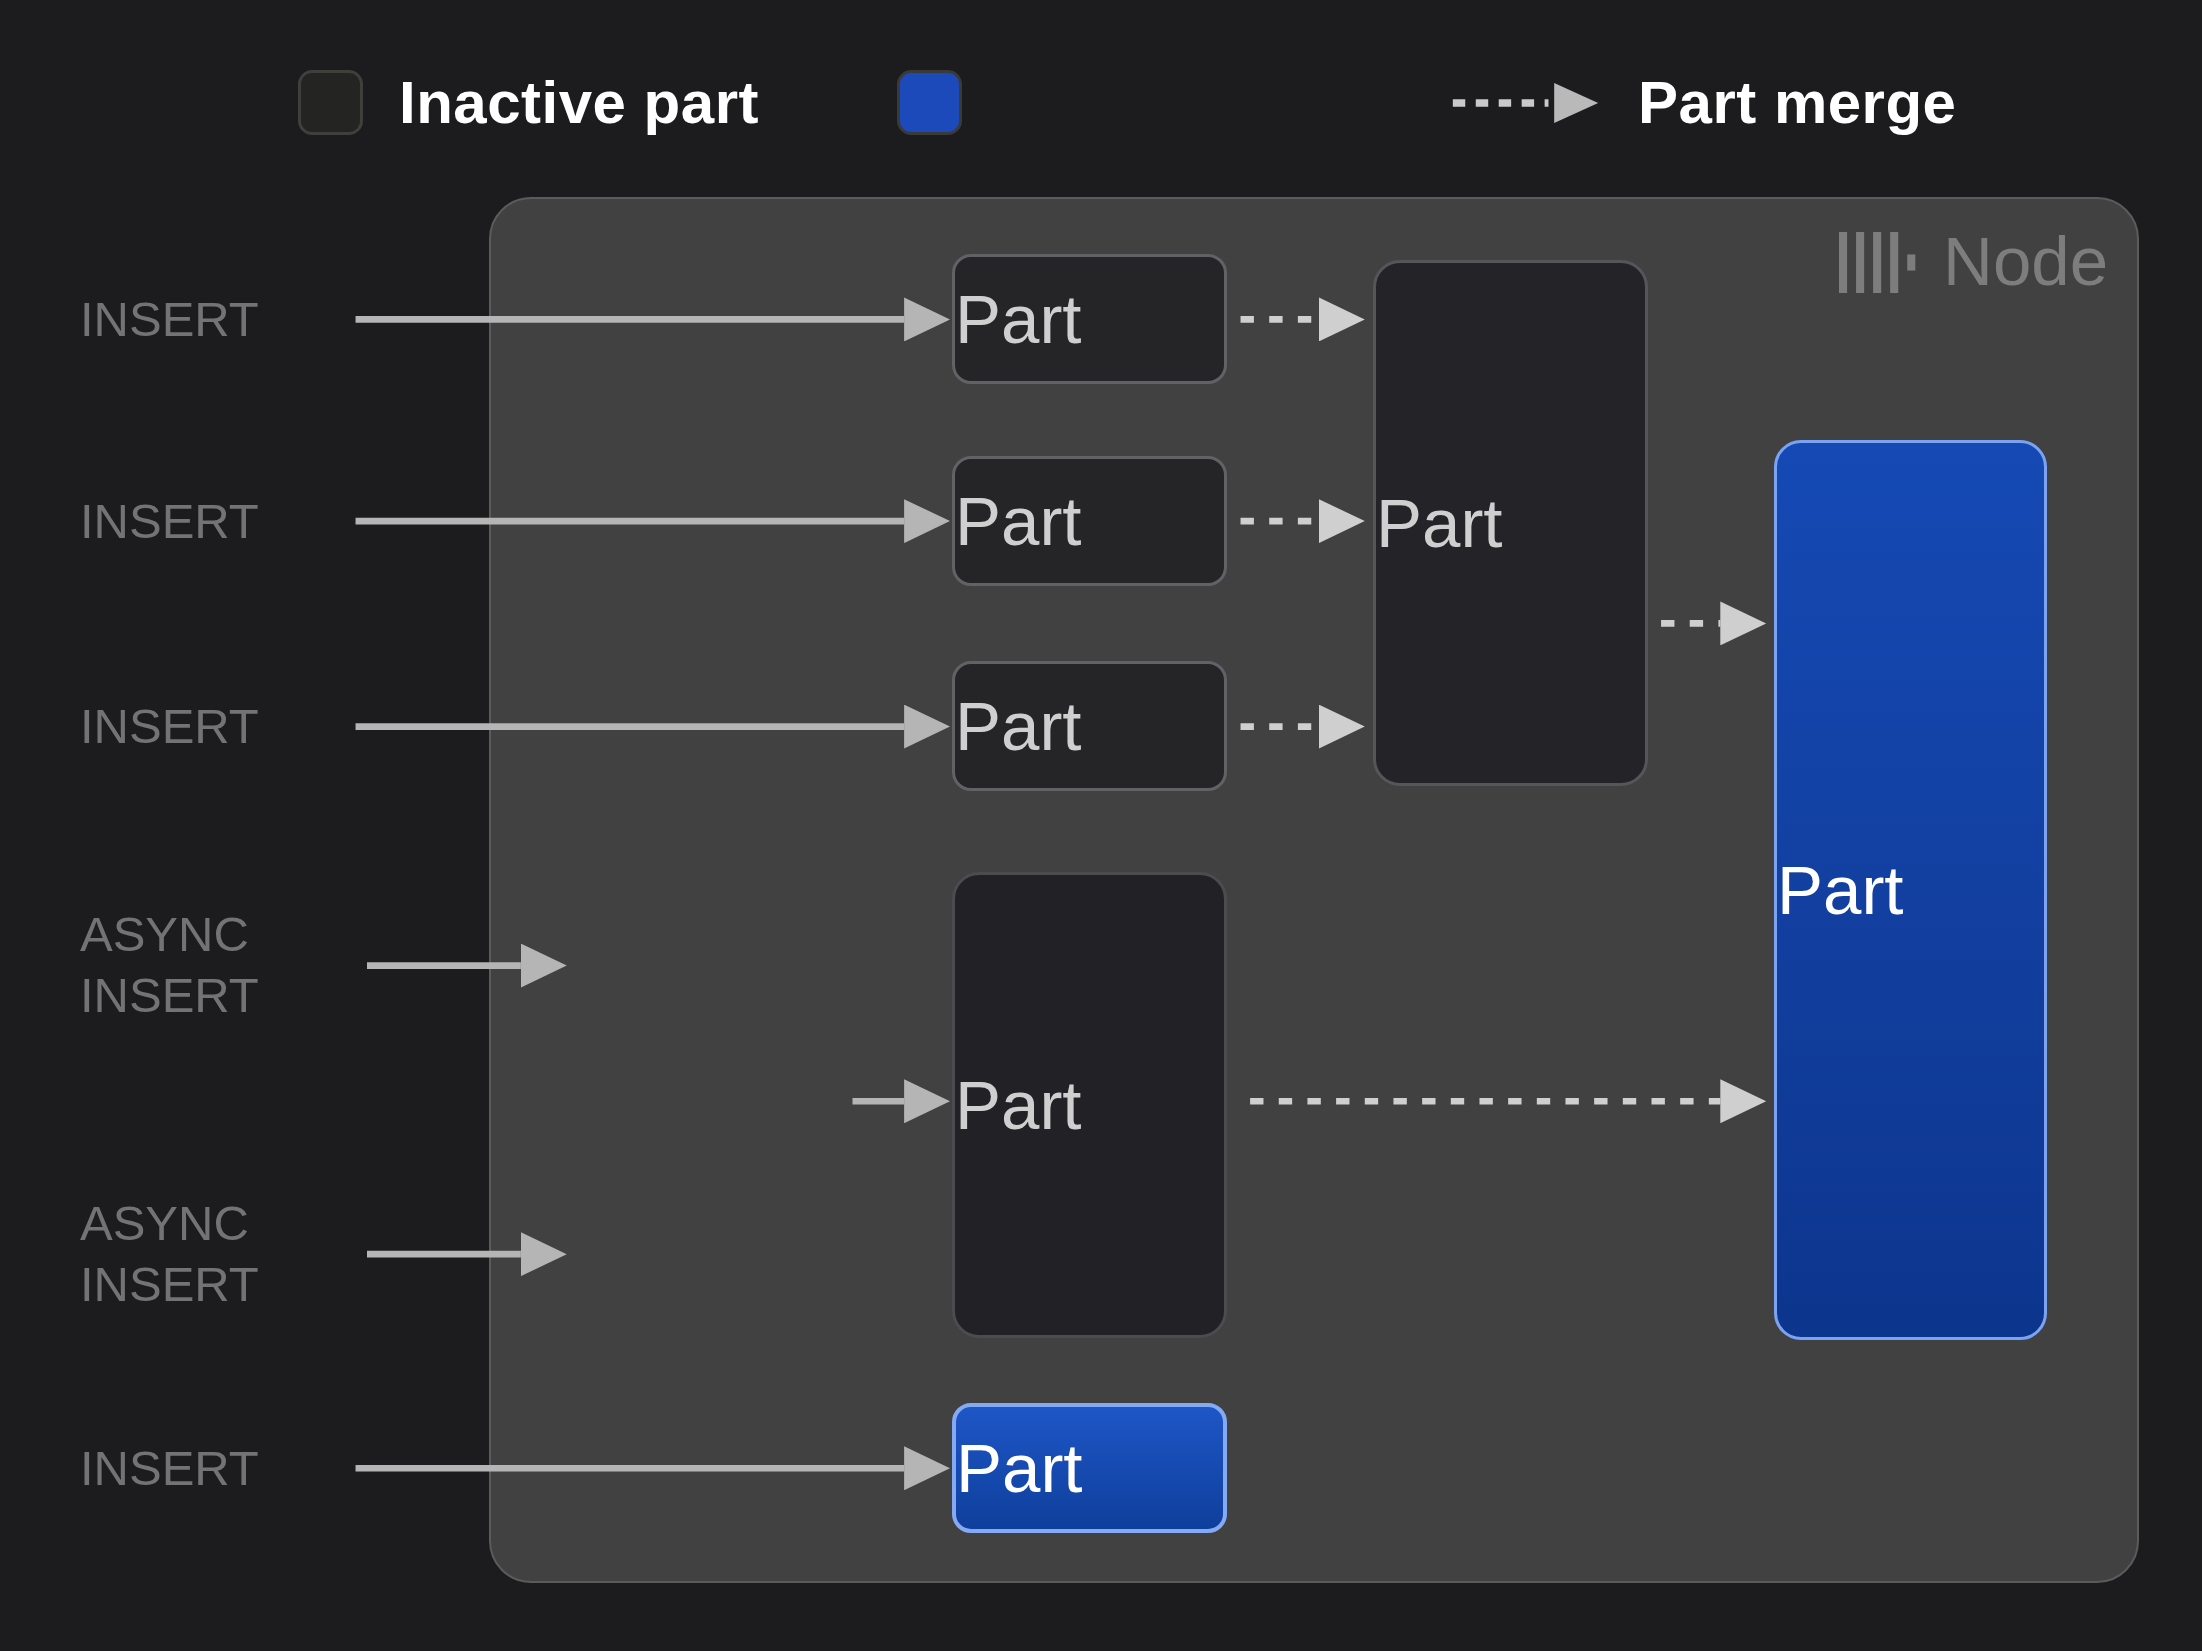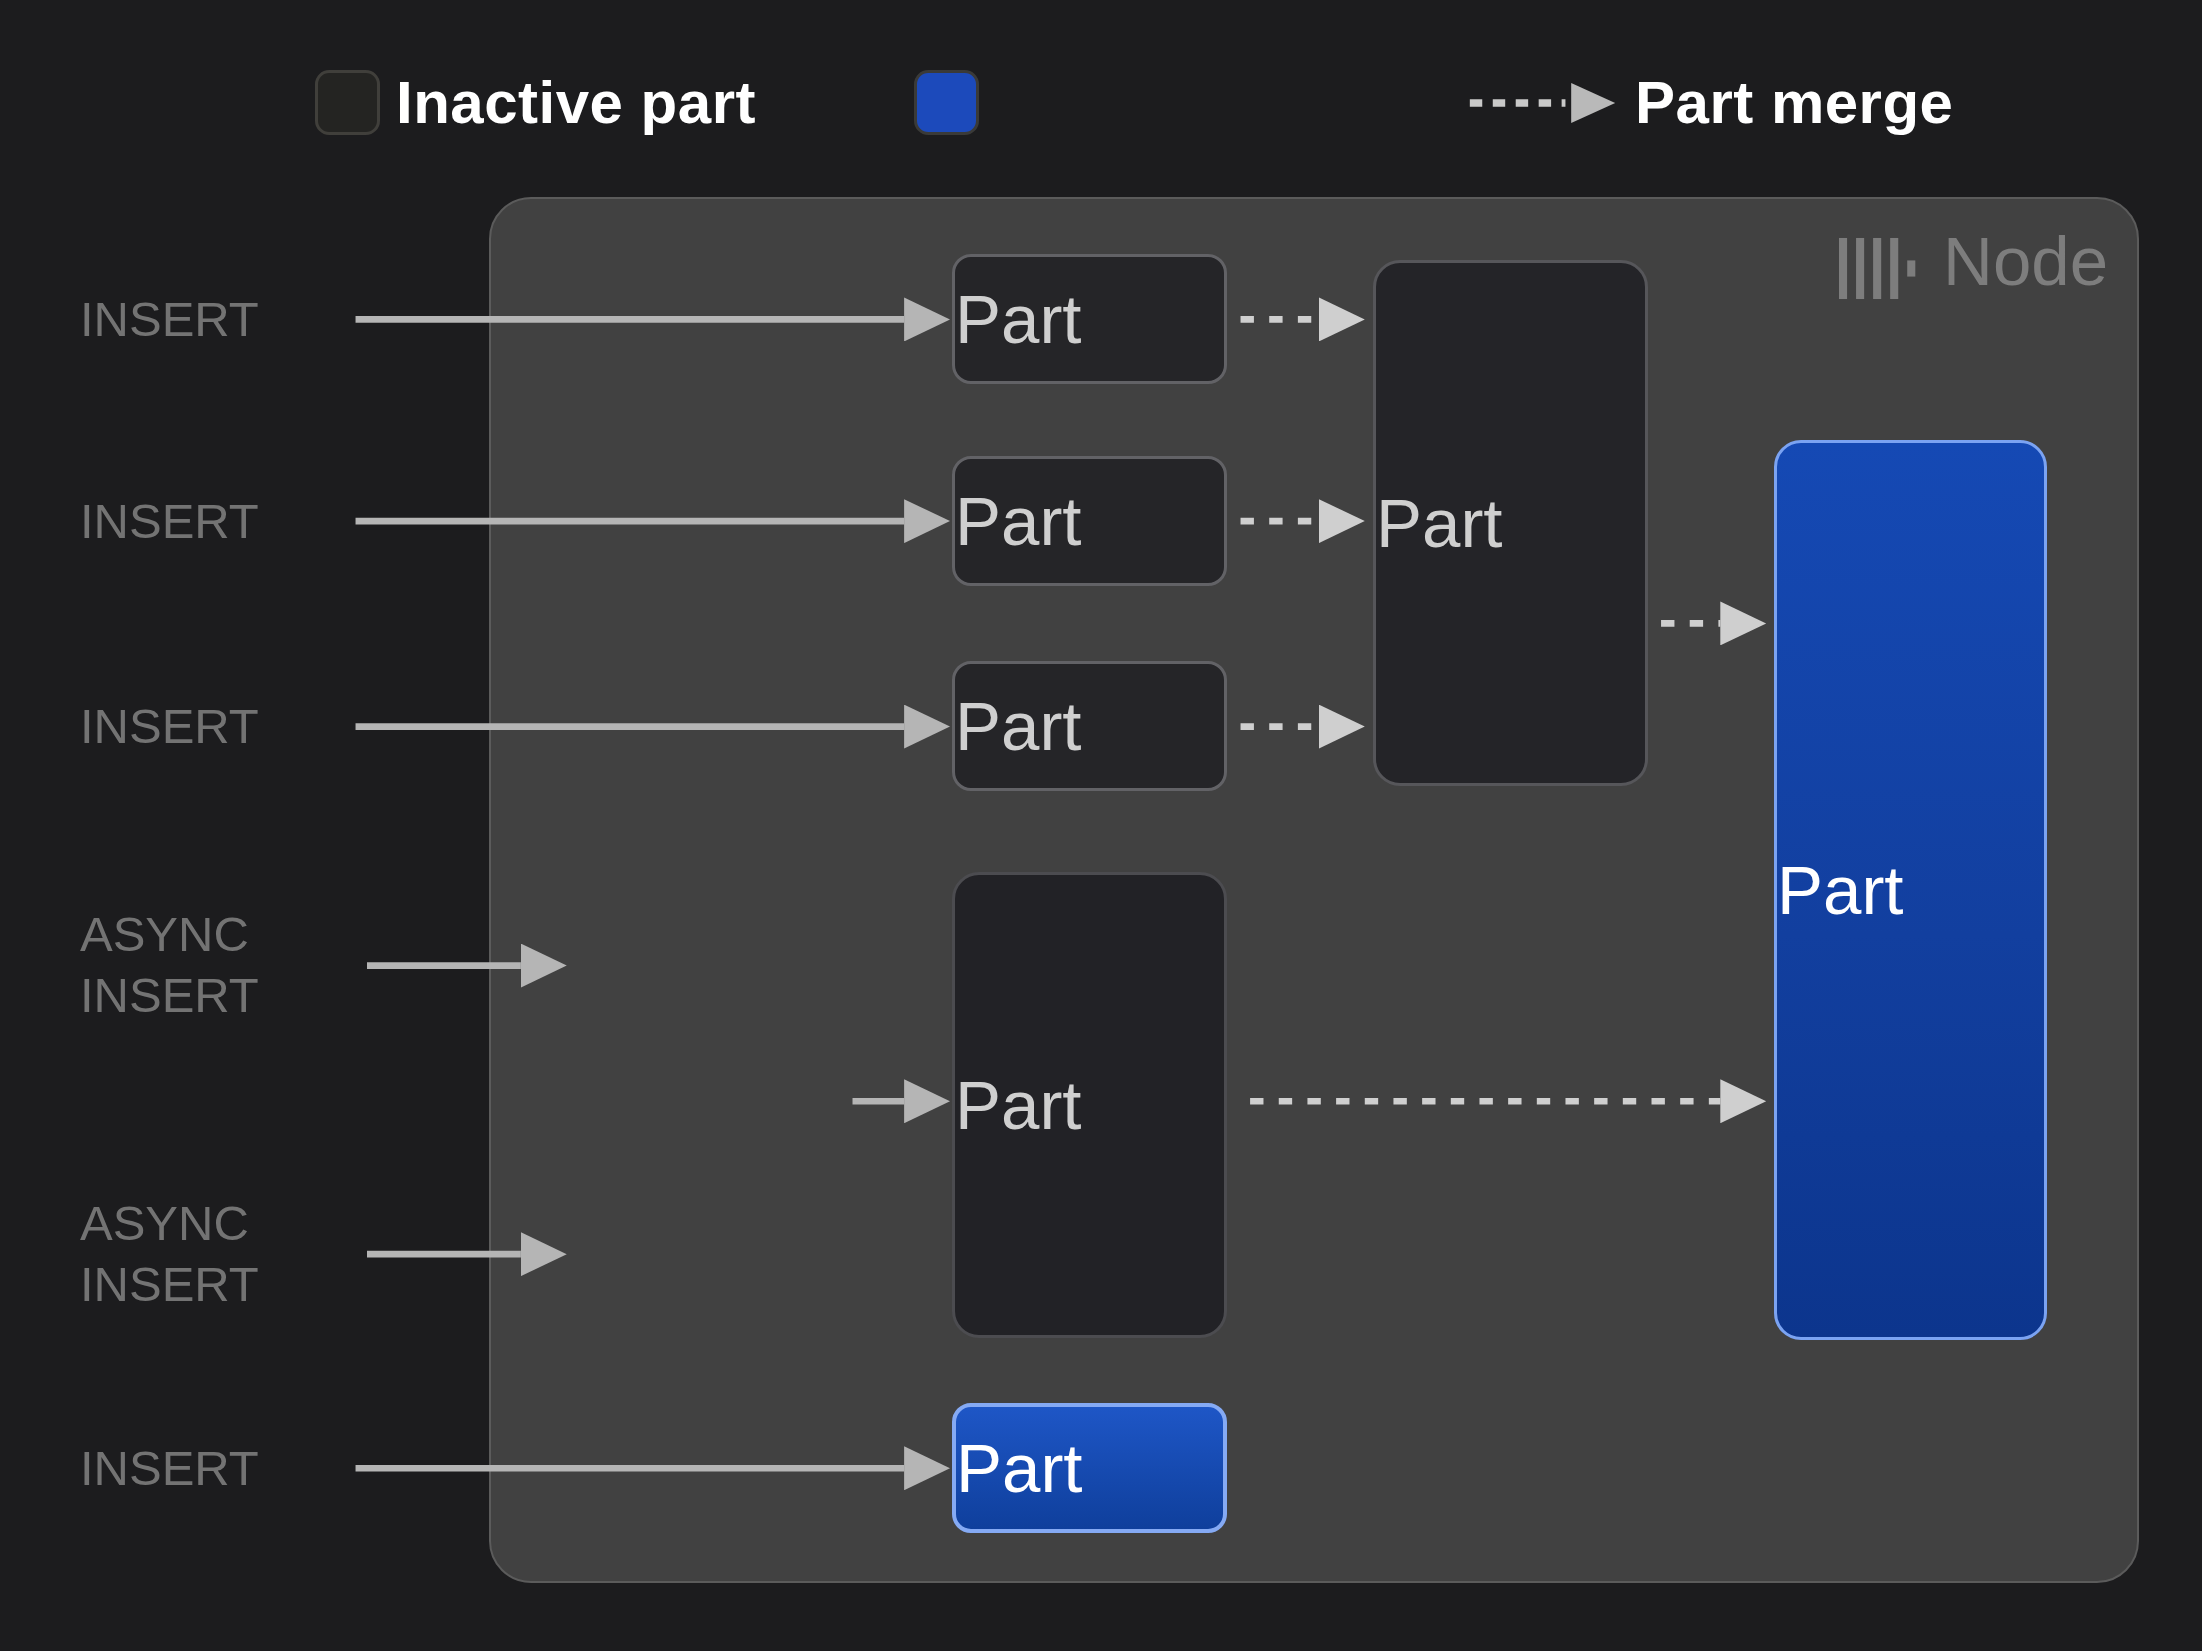--- a/index.html
+++ b/index.html
@@ -18,22 +18,21 @@
     background: #1c1c1e;
   }
 
   
   .legend-item {
     position: absolute;
     top: 69px;
     height: 67px;
     display: flex;
     align-items: center;
-    gap: 16px;
-    margin-left: 17px;
+    gap: 36px;
   }
   .legend-label {
     color: #ffffff;
     font-size: 60px;
     font-weight: 600;
     letter-spacing: 0.5px;
     white-space: nowrap;
     line-height: 67px;
   }
   .swatch {
@@ -58,21 +57,21 @@
     border: 2.9px solid #5b5b5b;
     border-radius: 42px;
     box-sizing: border-box;
   }
   .node-title {
     position: absolute;
     top: 25px;
     right: 29px;
     height: 76px;
     display: flex;
-    align-items: flex-end;
+    align-items: center;
     gap: 25px;
   }
   .node-title-label {
     color: #7d7d7d;
     font-size: 69px;
     font-weight: 500;
     line-height: 76px;
     white-space: nowrap;
   }
 

